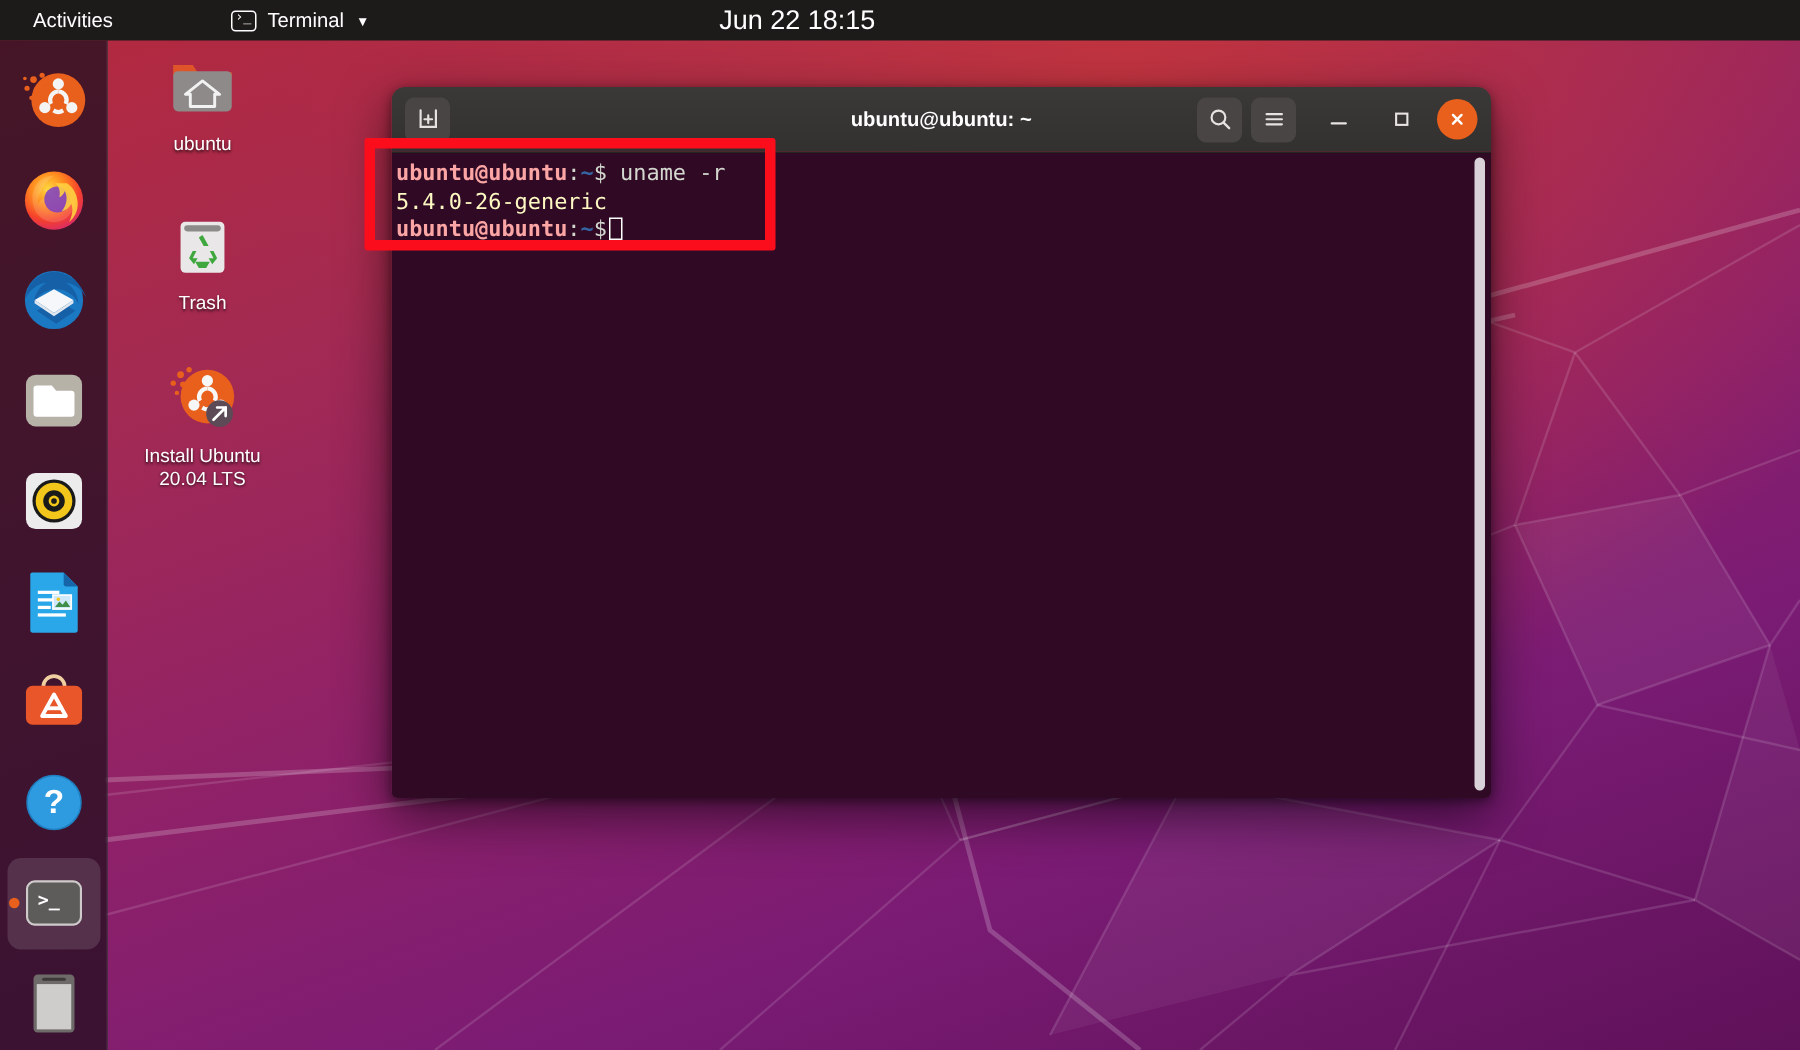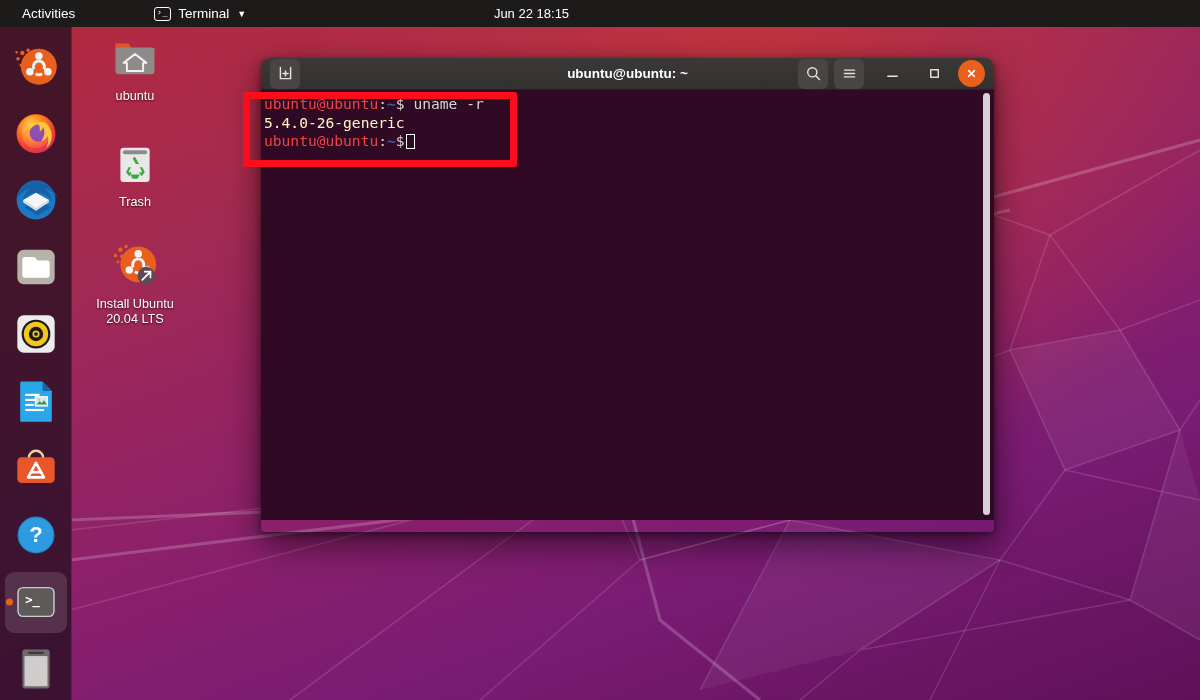--- a/index.html
+++ b/index.html
@@ -35,21 +35,21 @@
   .tb-appicon {
     width: 17px; height: 14px;
     border: 1.6px solid #ffffff; border-radius: 3px;
     position: relative;
   }
   .tb-appicon::after {
     content: "›_"; position: absolute; top: -3px; left: 1.5px;
     font-size: 9px; font-family: "DejaVu Sans Mono", monospace; color: #fff; line-height: 15px;
   }
   .tb-caret { font-size: 9px; margin-left: 1px; }
-  #clock-wrap { position:absolute; left:0; width:1063px; text-align:center; font-size:13px; }
+  #clock-wrap { position:absolute; left:0; width:1063px; text-align:center; font-size:18px; }
 
   
   #dock {
     position: absolute; left: 0; top: 27px;
     width: 72px; height: 673px;
     background: rgba(38, 16, 33, 0.78);
     border-right: 1px solid rgba(255,255,255,0.10);
     display: flex; flex-direction: column; align-items: center;
     padding-top: 8px; gap: 6px;
     z-index: 30;
@@ -81,21 +81,21 @@
   
   #terminal-window {
     position: absolute; left: 261px; top: 58px;
     width: 733px; height: 474px;
     border-radius: 9px 9px 4px 4px;
     box-shadow: 0 12px 34px rgba(0,0,0,0.55), 0 2px 7px rgba(0,0,0,0.45);
     overflow: hidden;
     z-index: 20;
   }
   #titlebar {
-    height: 32px; width: 100%;
+    height: 44px; width: 100%;
     background: linear-gradient(#3b3838, #333030);
     border-bottom: 1px solid #262323;
     display: flex; align-items: center; padding: 0 9px;
     position: relative;
   }
   .tbtn {
     width: 30px; height: 30px; border-radius: 6px;
     display: flex; align-items: center; justify-content: center;
     color: #e6e2e0;
   }
@@ -116,21 +116,21 @@
   }
   #term-body {
     position: relative;
     height: 430px; width: 100%;
     background: #300a24;
     padding: 5px 0 0 2px;
     font-family: "DejaVu Sans Mono", monospace;
     font-size: 14.6px; line-height: 18.5px;
   }
   .tline { white-space: pre; padding-left: 1px; }
-  .c-green { color: #ef4444; font-weight: normal; }
+  .c-green { color: #fca5a5; font-weight: bold; }
   .c-white { color: #d3d7cf; }
   .c-blue  { color: #3465a4; font-weight: bold; }
   .c-out   { color: #fef9c3; }
   .cursor-box {
     display: inline-block; width: 9px; height: 15px;
     border: 1.6px solid #ffffff; vertical-align: -3px; margin-left: 1px;
   }
   #term-scrollbar {
     position: absolute; right: 4px; top: 3px;
     width: 7px; height: 422px; border-radius: 4px;

